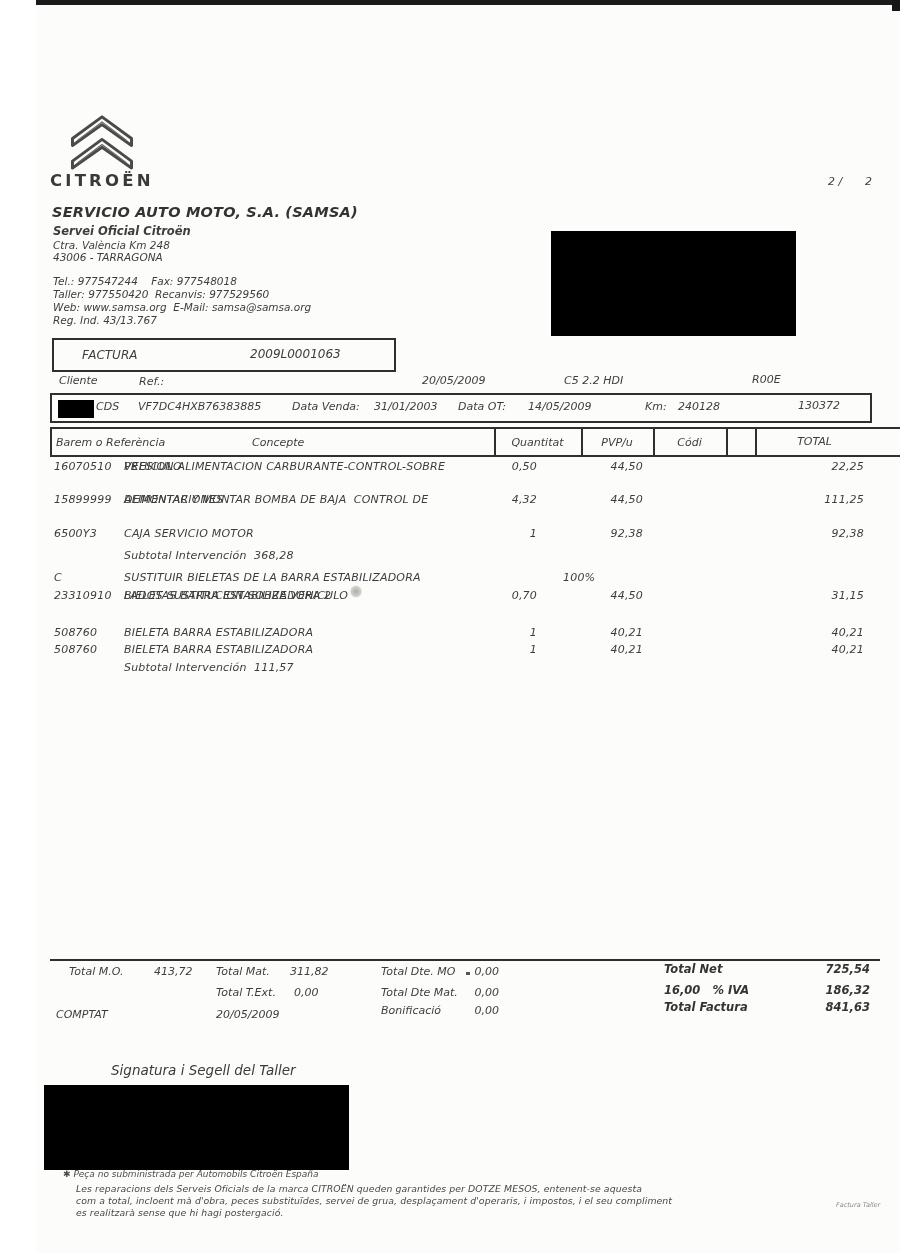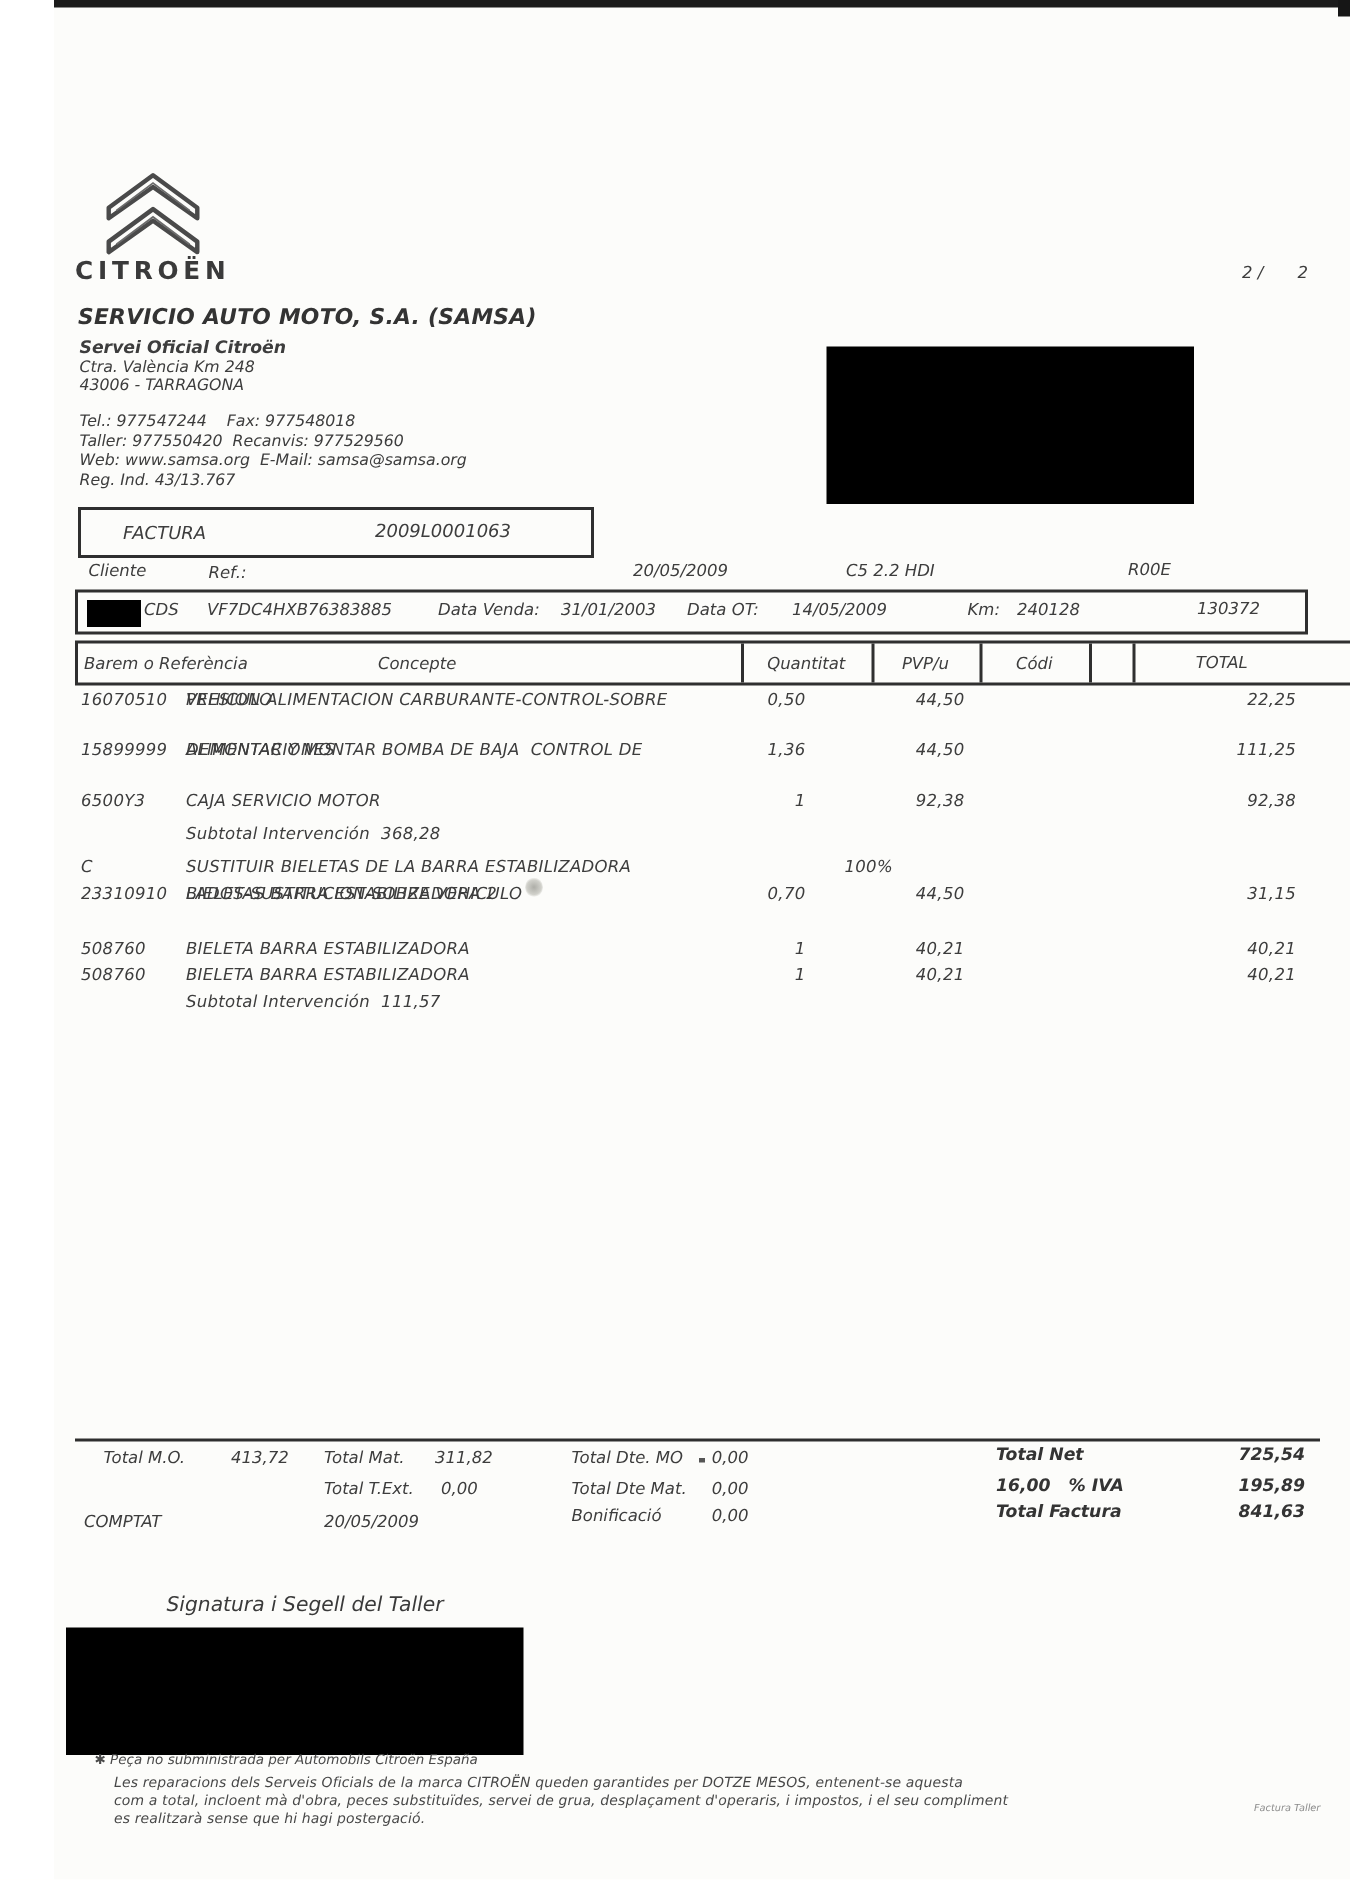--- a/index.html
+++ b/index.html
@@ -112,21 +112,21 @@
     <span class="c-con" data-bind="table.rows.0.line1">PRESION ALIMENTACION CARBURANTE-CONTROL-SOBRE</span>
     <span class="c-con l2" data-bind="table.rows.0.line2">VEHICULO</span>
     <span class="c-qty" data-bind="table.rows.0.qty">0,50</span>
     <span class="c-pvp" data-bind="table.rows.0.pvp">44,50</span>
     <span class="c-tot" data-bind="table.rows.0.total">22,25</span>
   </div>
   <div class="trow" style="top:493px;">
     <span class="c-ref" data-bind="table.rows.1.ref">15899999</span>
     <span class="c-con" data-bind="table.rows.1.line1">DEMONTAR Y MONTAR BOMBA DE BAJA  CONTROL DE</span>
     <span class="c-con l2" data-bind="table.rows.1.line2">ALIMENTACIONES</span>
-    <span class="c-qty" data-bind="table.rows.1.qty">1,36</span>
+    <span class="c-qty" data-bind="table.rows.1.qty">4,32</span>
     <span class="c-pvp" data-bind="table.rows.1.pvp">44,50</span>
     <span class="c-tot" data-bind="table.rows.1.total">111,25</span>
   </div>
   <div class="trow" style="top:527px;">
     <span class="c-ref" data-bind="table.rows.2.ref">6500Y3</span>
     <span class="c-con" data-bind="table.rows.2.line1">CAJA SERVICIO MOTOR</span>
     <span class="c-qty" data-bind="table.rows.2.qty">1</span>
     <span class="c-pvp" data-bind="table.rows.2.pvp">92,38</span>
     <span class="c-tot" data-bind="table.rows.2.total">92,38</span>
   </div>
@@ -179,21 +179,21 @@
   <div class="abs" style="left:430px;top:972px;width:4px;height:3px;background:#555;"></div>
   <span class="abs tot-lbl" style="right:437px;top:965px;" data-bind="totals.dte_mo_value">0,00</span>
   <span class="abs tot-lbl" style="left:345px;top:986px;" data-bind="totals.dte_mat_label">Total Dte Mat.</span>
   <span class="abs tot-lbl" style="right:437px;top:986px;" data-bind="totals.dte_mat_value">0,00</span>
   <span class="abs tot-lbl" style="left:345px;top:1004px;" data-bind="totals.bonif_label">Bonificació</span>
   <span class="abs tot-lbl" style="right:437px;top:1004px;" data-bind="totals.bonif_value">0,00</span>
 
   <span class="abs tot-bold" style="left:628px;top:962px;" data-bind="totals.net_label">Total Net</span>
   <span class="abs tot-bold" style="right:66px;top:962px;" data-bind="totals.net_value">725,54</span>
   <span class="abs tot-bold" style="left:628px;top:983px;" data-bind="totals.iva_label">16,00   % IVA</span>
-  <span class="abs tot-bold" style="right:66px;top:983px;" data-bind="totals.iva_value">195,89</span>
+  <span class="abs tot-bold" style="right:66px;top:983px;" data-bind="totals.iva_value">186,32</span>
   <span class="abs tot-bold" style="left:628px;top:1000px;" data-bind="totals.factura_label">Total Factura</span>
   <span class="abs tot-bold" style="right:66px;top:1000px;" data-bind="totals.factura_value">841,63</span>
 
   <div class="abs" style="left:75px;top:1062px;font-size:13.5px;color:#3a3a3a;" data-bind="signature_title">Signatura i Segell del Taller</div>
   <div class="redact" style="left:8px;top:1085px;width:305px;height:85px;"></div>
 
   <div class="abs" style="left:27px;top:1169px;font-size:9px;color:#4a4a4a;" data-bind="footnote">✱ Peça no subministrada per Automobils Citroën España</div>
 
   <div class="abs footer-txt" style="left:40px;top:1183px;" data-bind="footer.line1">Les reparacions dels Serveis Oficials de la marca CITROËN queden garantides per DOTZE MESOS, entenent-se aquesta</div>
   <div class="abs footer-txt" style="left:40px;top:1195px;" data-bind="footer.line2">com a total, incloent mà d'obra, peces substituïdes, servei de grua, desplaçament d'operaris, i impostos, i el seu compliment</div>

